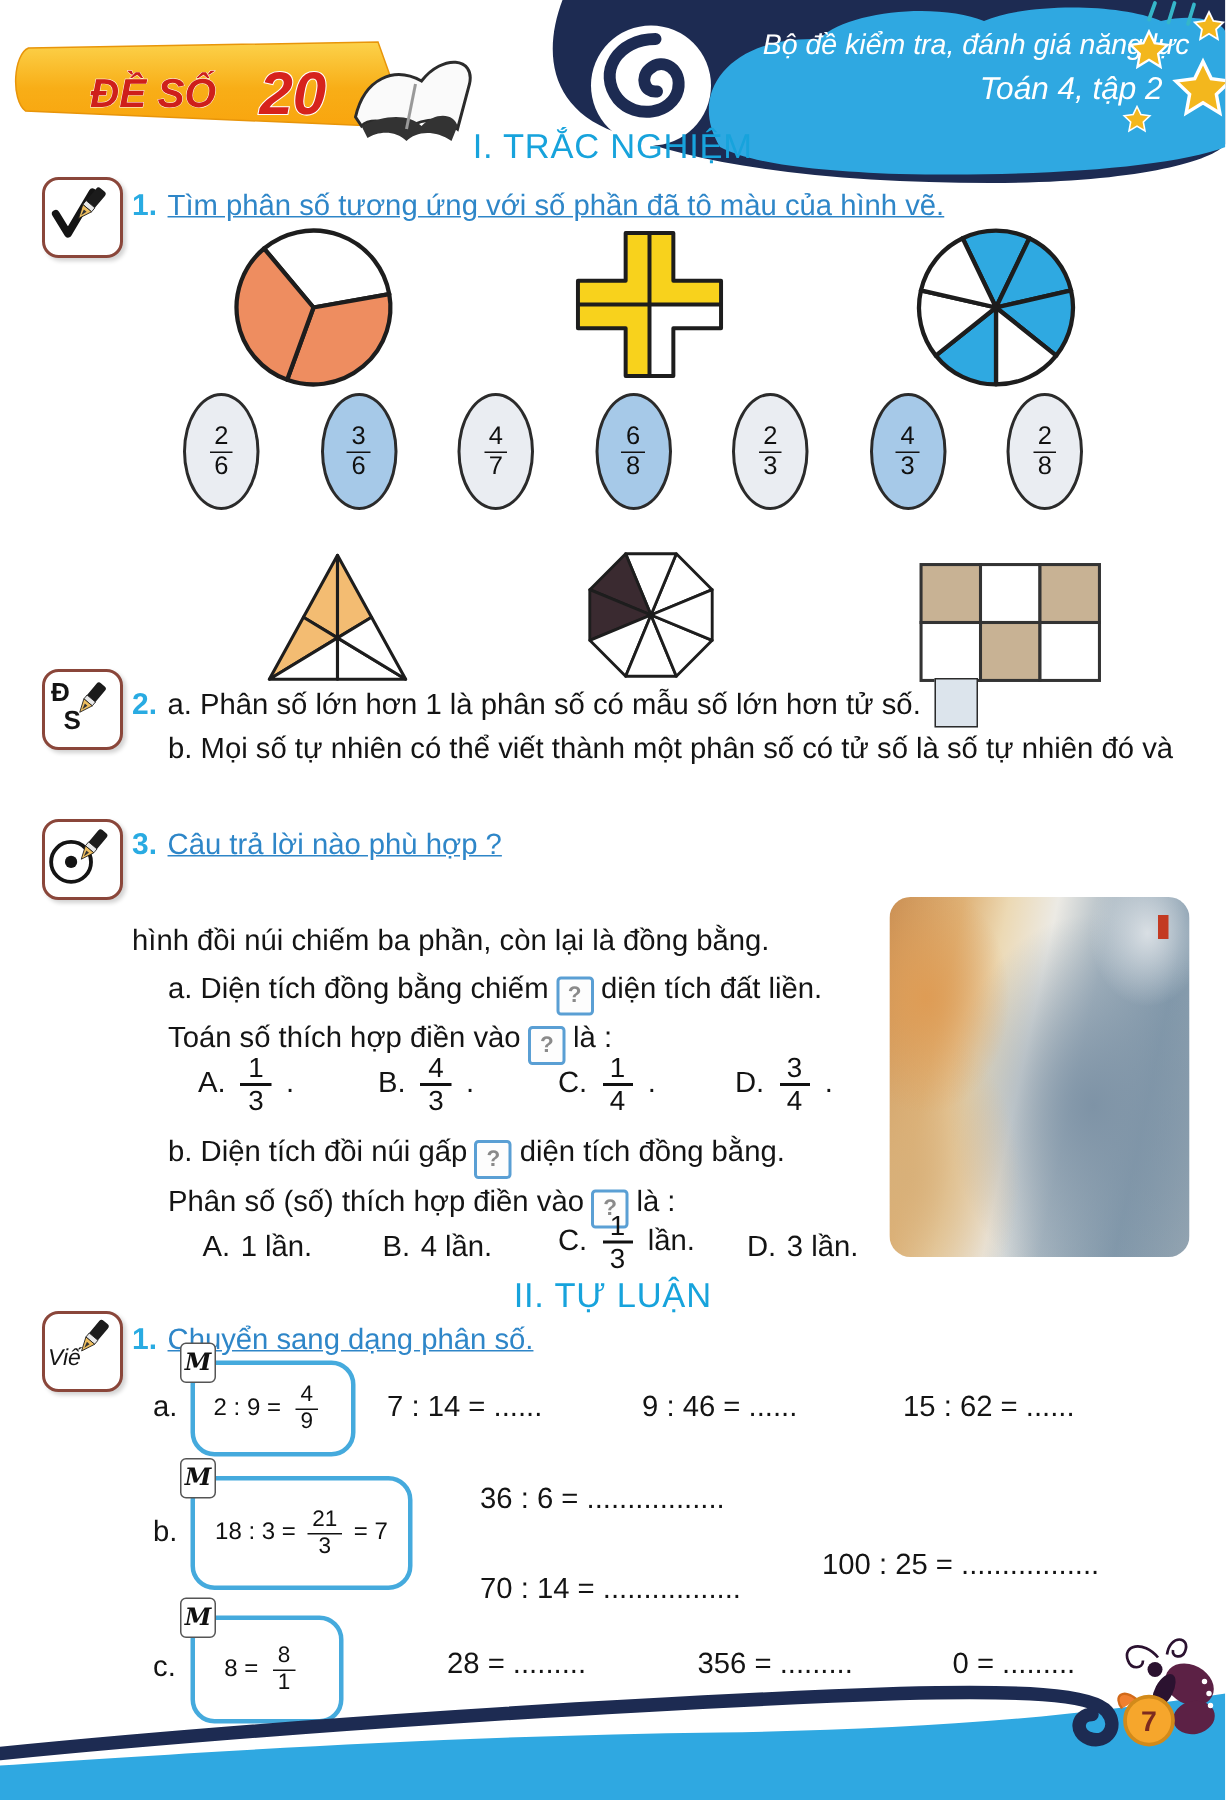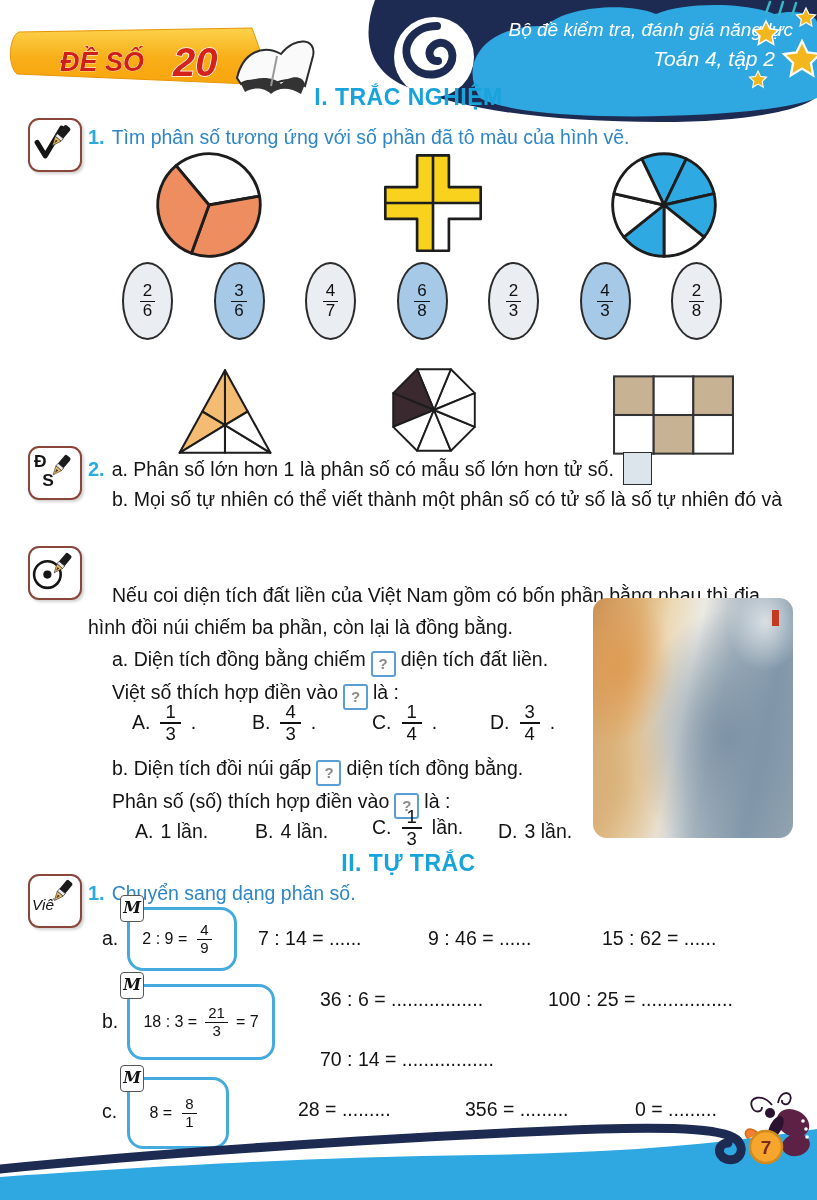--- a/index.html
+++ b/index.html
@@ -1,23 +1,23 @@
 <!DOCTYPE html>
 <html><head>
 <meta charset="utf-8">
 <style>
   html,body{margin:0;padding:0;background:#fff;}
   .page{position:relative;width:817px;height:1200px;background:#fff;overflow:hidden;
         font-family:"Liberation Sans",sans-serif;color:#141414;}
   .abs{position:absolute;}
   svg text{font-family:"Liberation Sans",sans-serif;}
   .sec-title{position:absolute;left:0;width:100%;text-align:center;color:#17a3dc;
-             font-weight:bold;font-size:23px;letter-spacing:.5px;}
+             font-weight:normal;font-size:23px;letter-spacing:.5px;}
   .qnum{color:#29abe2;font-weight:bold;font-size:20px;margin-right:7px;}
-  .qblue{color:#2e86c8;font-size:19.5px;}
+  .qblue{color:#2e86c8;font-size:19.5px;text-decoration:underline;}
   .btext{color:#141414;font-size:19.5px;}
   .icon-box{position:absolute;width:50px;height:50px;border:2.5px solid #8a463a;border-radius:11px;
             background:#fff;box-shadow:2px 2px 3px rgba(0,0,0,.18);}
   .frac{display:inline-flex;flex-direction:column;align-items:center;vertical-align:middle;
         line-height:1.08;font-size:18.5px;color:#111;margin:0 3px;}
   .frac .fnum{border-bottom:2px solid #111;padding:0 5px;}
   .frac .fden{padding:0 5px;}
   .bubbles{position:absolute;left:122px;top:262px;width:600px;display:flex;justify-content:space-between;}
   .bubble{width:47px;height:74px;border:2px solid #2b2b2b;border-radius:50%;
           display:flex;align-items:center;justify-content:center;}
@@ -242,32 +242,34 @@
   </div>
   <div class="abs btext" style="left:112px;top:488px">b. Mọi số tự nhiên có thể viết thành một phân số có tử số là số tự nhiên đó và</div>
 
   <div class="icon-box" style="left:28px;top:546px">
     <svg viewBox="0 0 44 44" width="45" height="45">
       <circle cx="17" cy="26" r="13" stroke="#141414" stroke-width="2.5" fill="none"></circle>
       <circle cx="17" cy="26" r="4" fill="#141414"></circle>
       <use href="#pen" x="18" y="3" width="26" height="26"></use>
     </svg>
   </div>
-  <div class="abs btext" style="left:112px;top:584px">Nếu coi diện tích đất liền của Việt Nam gồm có bốn phần bằng nhau thì địa</div>
+  <div class="abs" style="left:88px;top:552px">
+    <span class="qnum">3.</span><span class="qblue">Câu trả lời nào phù hợp ?</span>
+  </div>
   <div class="abs btext" style="left:88px;top:616px">hình đồi núi chiếm ba phần, còn lại là đồng bằng.</div>
 
   <div class="map">
       <div class="legend"></div>
     </div>
 
   <div class="abs" style="left:112px;top:648px">
     <span class="btext">a. Diện tích đồng bằng chiếm</span><span class="qbox">?</span><span class="btext">diện tích đất liền.</span>
   </div>
   <div class="abs" style="left:112px;top:681px">
-    <span class="btext">Việt số thích hợp điền vào</span><span class="qbox">?</span><span class="btext">là :</span>
+    <span class="btext">Toán số thích hợp điền vào</span><span class="qbox">?</span><span class="btext">là :</span>
   </div>
 
   <div class="opt" style="left:132px;top:702px">
     <span>A.</span>
     <span class="frac">
         <span class="fnum">1</span>
         <span class="fden">3</span>
       </span>
     <span>.</span>
   </div>
@@ -317,21 +319,21 @@
         <span class="fnum">1</span>
         <span class="fden">3</span>
       </span>
     <span>lần.</span>
   </div>
   <div class="opt" style="left:498px;top:820px">
     <span>D.</span>
       <span>3 lần.</span>
   </div>
 
-  <div class="sec-title" style="top:850px">II. TỰ TRẮC</div>
+  <div class="sec-title" style="top:850px">II. TỰ LUẬN</div>
 
   <div class="icon-box" style="left:28px;top:874px">
     <svg viewBox="0 0 44 44" width="45" height="45">
       <text x="2" y="33" font-size="15" font-style="italic" font-family="DejaVu Serif, serif" fill="#141414">Viế</text>
       <use href="#pen" x="18" y="2" width="27" height="27"></use>
     </svg>
   </div>
   <div class="abs" style="left:88px;top:882px">
     <span class="qnum">1.</span><span class="qblue">Chuyển sang dạng phân số.</span>
   </div>
@@ -354,21 +356,21 @@
   <div class="mbox" style="left:127px;top:984px;width:142px;height:70px">
     <div class="mtab">M</div>
     <span>18 : 3 =</span>
     <span class="frac">
         <span class="fnum">21</span>
         <span class="fden">3</span>
       </span>
     <span>= 7</span>
   </div>
   <div class="item" style="left:320px;top:988px">36 : 6 = .................</div>
-  <div class="item" style="left:548px;top:988px">100 : 25 = .................</div>
+  <div class="item" style="left:548px;top:1032px">100 : 25 = .................</div>
   <div class="item" style="left:320px;top:1048px">70 : 14 = .................</div>
 
   <div class="rowlabel" style="left:102px;top:1100px">c.</div>
   <div class="mbox" style="left:127px;top:1077px;width:96px;height:66px">
     <div class="mtab">M</div>
     <span>8 =</span>
     <span class="frac">
         <span class="fnum">8</span>
         <span class="fden">1</span>
       </span>

